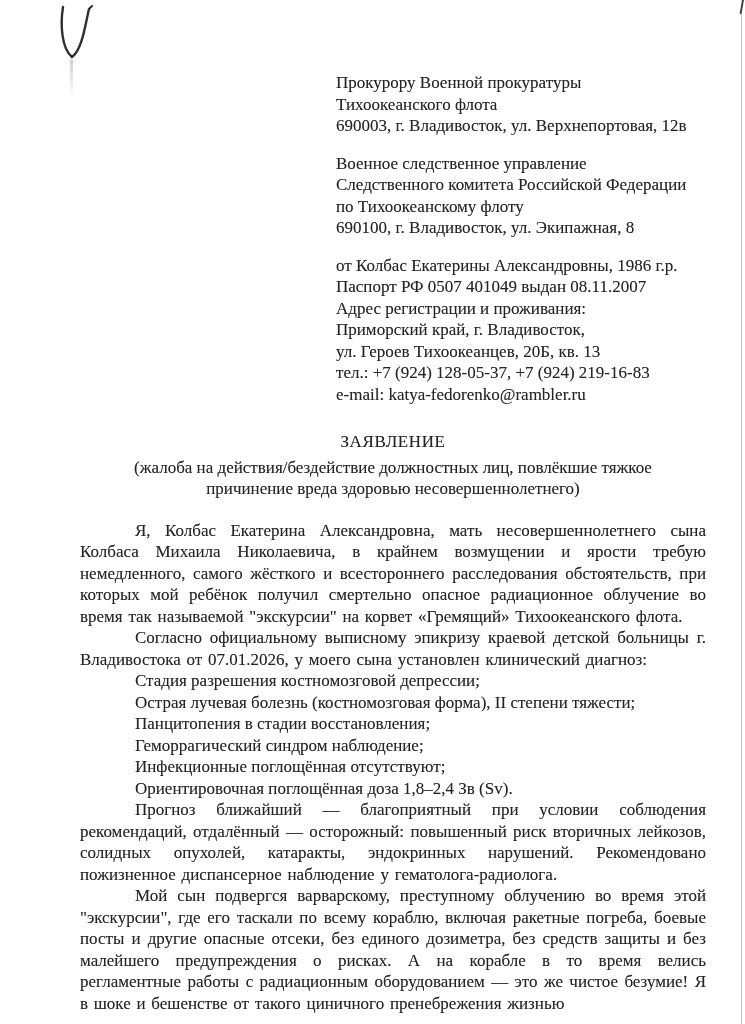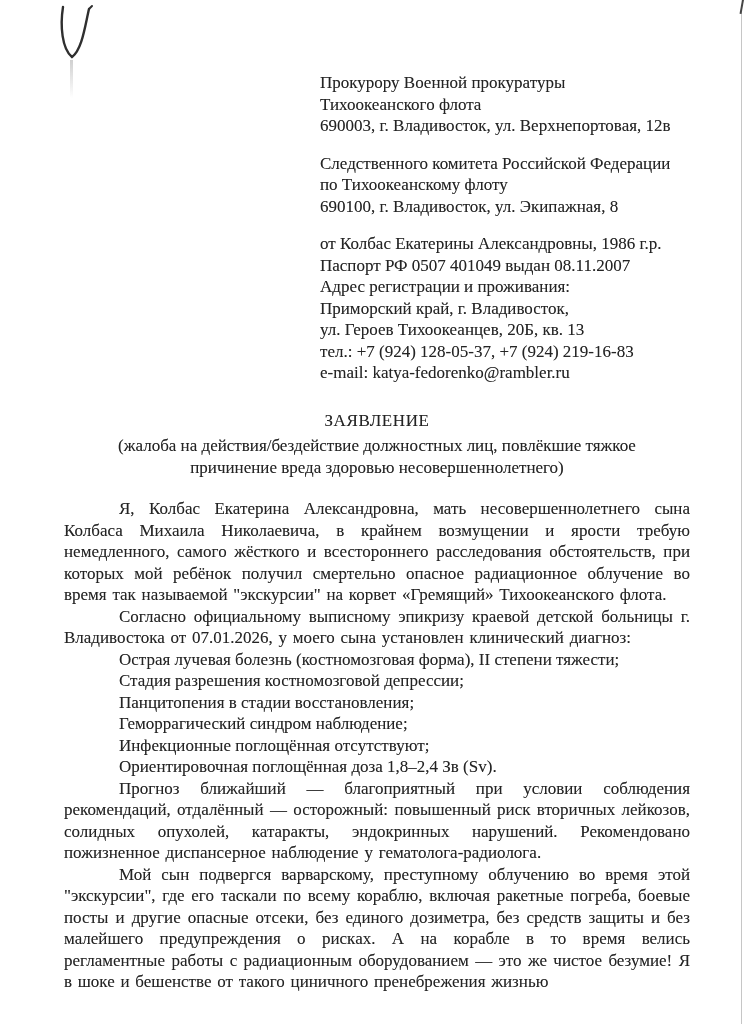--- a/index.html
+++ b/index.html
@@ -13,21 +13,21 @@
     background: #ffffff;
     overflow: hidden;
     font-family: "Liberation Serif", serif;
     font-size: 17px;
     line-height: 21.5px;
     color: #242424;
     text-shadow: 0 0 0.5px rgba(40,40,40,0.35);
   }
   .content {
     position: absolute;
-    left: 64px; top: 72px;
+    left: 80px; top: 72px;
     width: 626px;
   }
   .addr { margin-left: 256px; }
   .block-gap { margin-top: 16px; }
   .doc-title {
     margin-top: 26px;
     text-align: center;
     letter-spacing: 0.6px;
   }
   .doc-subtitle {
@@ -84,20 +84,21 @@
 
   <div class="content">
 
     <div class="addr">
         <div class="addr-line">Прокурору Военной прокуратуры</div>
         <div class="addr-line">Тихоокеанского флота</div>
         <div class="addr-line">690003, г. Владивосток, ул. Верхнепортовая, 12в</div>
       </div>
 
     <div class="addr block-gap">
+        <div class="addr-line">Военное следственное управление</div>
         <div class="addr-line">Следственного комитета Российской Федерации</div>
         <div class="addr-line">по Тихоокеанскому флоту</div>
         <div class="addr-line">690100, г. Владивосток, ул. Экипажная, 8</div>
       </div>
 
     <div class="addr block-gap">
         <div class="addr-line">от Колбас Екатерины Александровны, 1986 г.р.</div>
         <div class="addr-line">Паспорт РФ 0507 401049 выдан 08.11.2007</div>
         <div class="addr-line">Адрес регистрации и проживания:</div>
         <div class="addr-line">Приморский край, г. Владивосток,</div>
@@ -110,22 +111,22 @@
 
     <div class="doc-subtitle">(жалоба на действия/бездействие должностных лиц, повлёкшие тяжкое причинение вреда здоровью несовершеннолетнего)</div>
 
     <div class="bodytext">
 
       <div class="para">Я, Колбас Екатерина Александровна, мать несовершеннолетнего сына Колбаса Михаила Николаевича, в крайнем возмущении и ярости требую немедленного, самого жёсткого и всестороннего расследования обстоятельств, при которых мой ребёнок получил смертельно опасное радиационное облучение во время так называемой "экскурсии" на корвет «Гремящий» Тихоокеанского флота.</div>
 
       <div class="para">Согласно официальному выписному эпикризу краевой детской больницы г. Владивостока от 07.01.2026, у моего сына установлен клинический диагноз:</div>
 
       <div>
+          <div class="diag-line">Стадия разрешения костномозговой депрессии;</div>
           <div class="diag-line">Острая лучевая болезнь (костномозговая форма), II степени тяжести;</div>
-          <div class="diag-line">Стадия разрешения костномозговой депрессии;</div>
           <div class="diag-line">Панцитопения в стадии восстановления;</div>
           <div class="diag-line">Геморрагический синдром наблюдение;</div>
           <div class="diag-line">Инфекционные поглощённая отсутствуют;</div>
           <div class="diag-line">Ориентировочная поглощённая доза 1,8–2,4 Зв (Sv).</div>
         </div>
 
       <div class="para">Прогноз ближайший — благоприятный при условии соблюдения рекомендаций, отдалённый — осторожный: повышенный риск вторичных лейкозов, солидных опухолей, катаракты, эндокринных нарушений. Рекомендовано пожизненное диспансерное наблюдение у гематолога-радиолога.</div>
 
       <div class="para">Мой сын подвергся варварскому, преступному облучению во время этой "экскурсии", где его таскали по всему кораблю, включая ракетные погреба, боевые посты и другие опасные отсеки, без единого дозиметра, без средств защиты и без малейшего предупреждения о рисках. А на корабле в то время велись регламентные работы с радиационным оборудованием — это же чистое безумие! Я в шоке и бешенстве от такого циничного пренебрежения жизнью</div>
 

